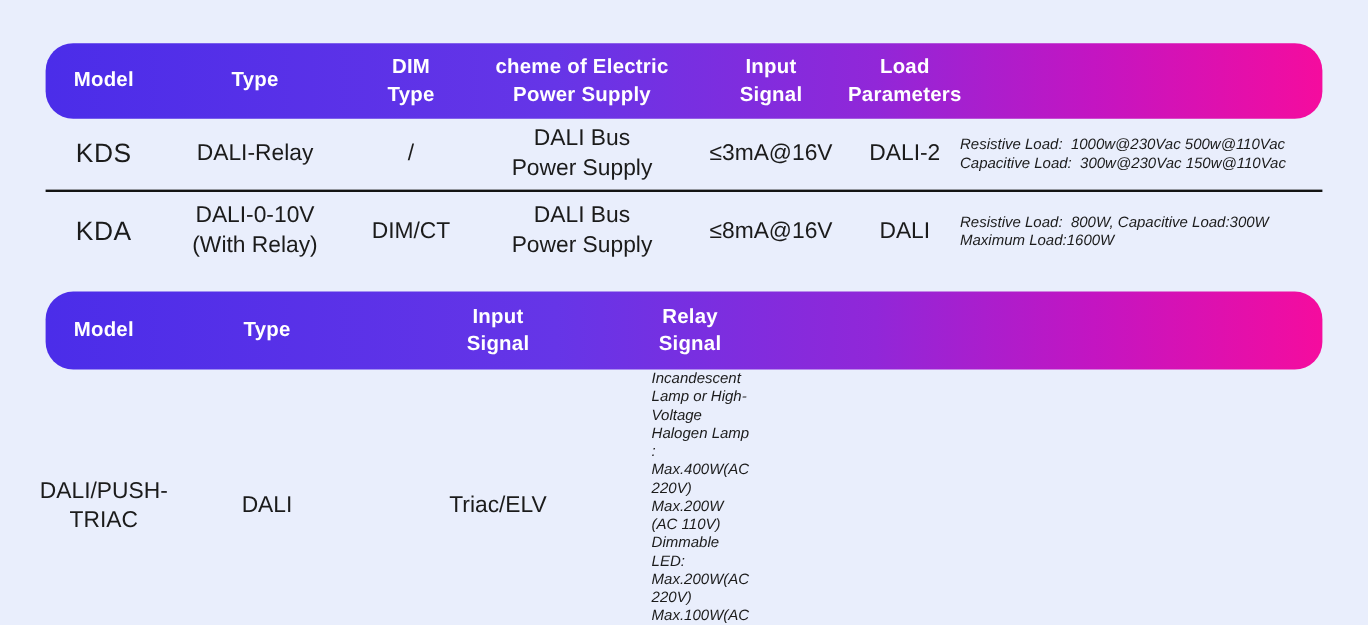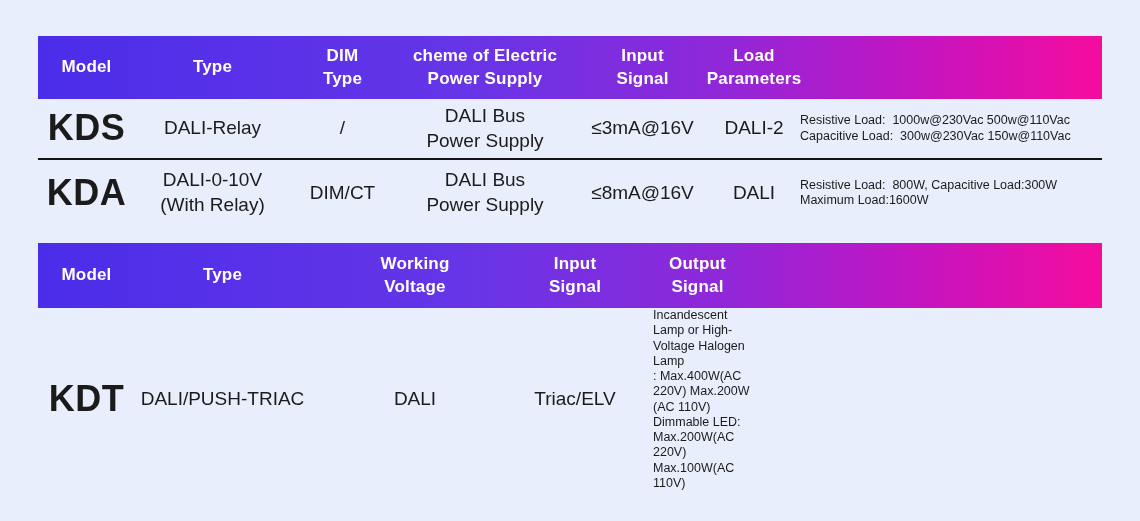--- a/index.html
+++ b/index.html
@@ -32,34 +32,35 @@
   #table2 .thead,#table2 .trow{grid-template-columns:97px 175px 210px 110px 135px 337px;}
 
   .thead{
     background:linear-gradient(90deg,
       var(--grad-start) 0%,
       var(--grad-m1) 40%,
       var(--grad-m2) 65%,
       var(--grad-m3) 82%,
       var(--grad-end) 100%);
     color:var(--header-text);
+    border-radius:23px;
   }
   #table1 .thead{height:63px;}
   #table2 .thead{height:65px;}
 
   .th,.td{
     display:flex;align-items:center;justify-content:center;
     text-align:center;white-space:pre-line;
   }
   .th{font-size:17px;font-weight:600;line-height:1.32;letter-spacing:.2px;}
   .td{font-size:19px;line-height:1.3;}
-  .td.model{font-size:36px;letter-spacing:.5px;font-weight:bold;}
+  .td.model{font-size:22px;letter-spacing:.5px;}
   .td.small{
     font-size:12.5px;line-height:1.22;
-    justify-content:flex-start;text-align:left;
+    justify-content:flex-start;text-align:left;font-style:italic;
   }
   #table1 .td.small{padding-left:2px;padding-right:4px;}
   #table2 .td.small{padding-left:23px;padding-right:4px;}
 
   #table1 .row-kds{height:61px;border-bottom:2px solid var(--divider);}
   #table1 .row-kda{height:66px;}
   #table2 .row-kdt{height:90px;}
 </style>
 </head>
 <body>
@@ -103,30 +104,27 @@
       <div class="td">DALI</div>
       <div class="td small">Resistive Load:&nbsp; 800W, Capacitive Load:300W
 Maximum Load:1600W</div>
     </div>
   </section>
 
   <section class="spec-table" id="table2">
     <div class="thead">
       <div class="th">Model</div>
       <div class="th">Type</div>
-      <div class="th">Working
-Voltage</div>
       <div class="th">Input
 Signal</div>
-      <div class="th">Output
+      <div class="th">Relay
 Signal</div>
     </div>
 
     <div class="trow row-kdt">
-      <div class="td model">KDT</div>
       <div class="td">DALI/PUSH-TRIAC</div>
       <div class="td">DALI</div>
       <div class="td">Triac/ELV</div>
       <div class="td small">Incandescent Lamp or High-Voltage Halogen Lamp
 : Max.400W(AC 220V) Max.200W (AC 110V)
 Dimmable LED: Max.200W(AC 220V)
 Max.100W(AC 110V)</div>
     </div>
   </section>
 

